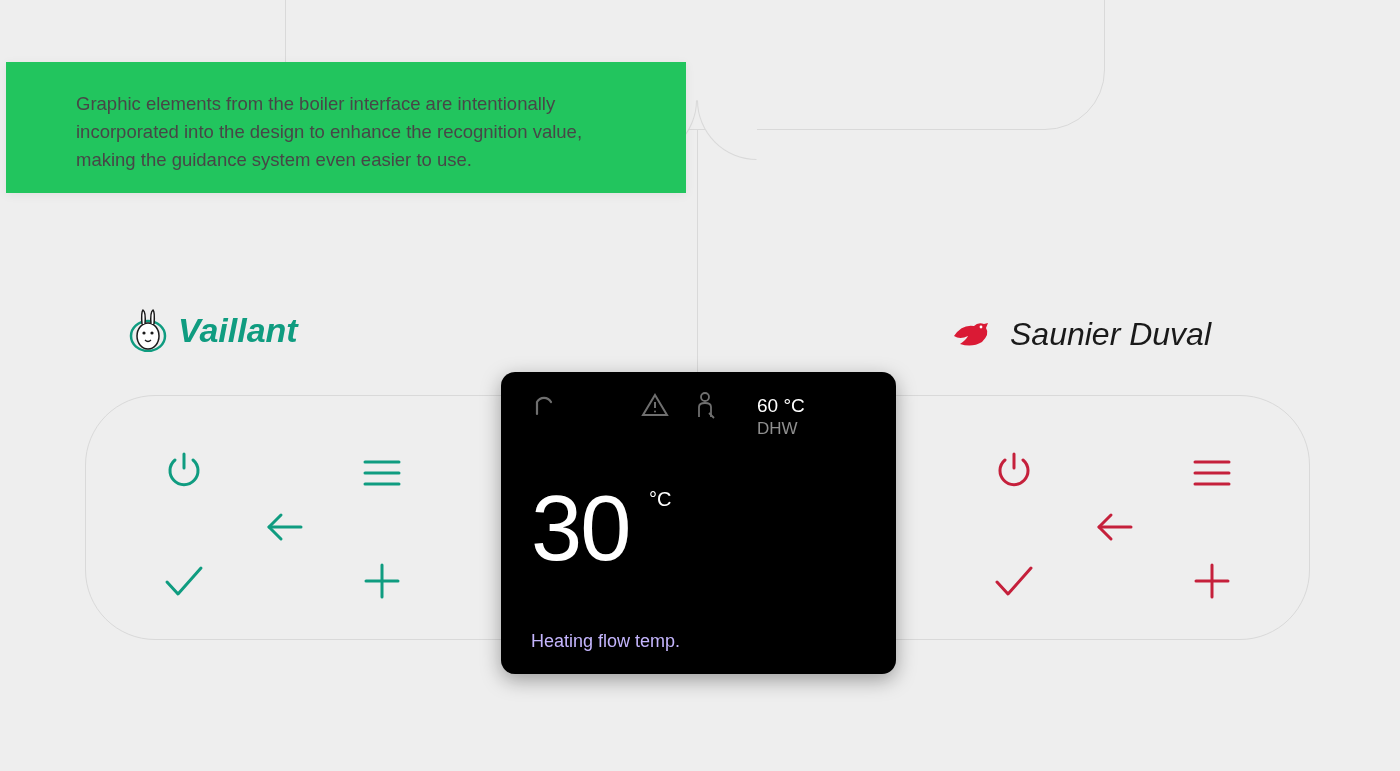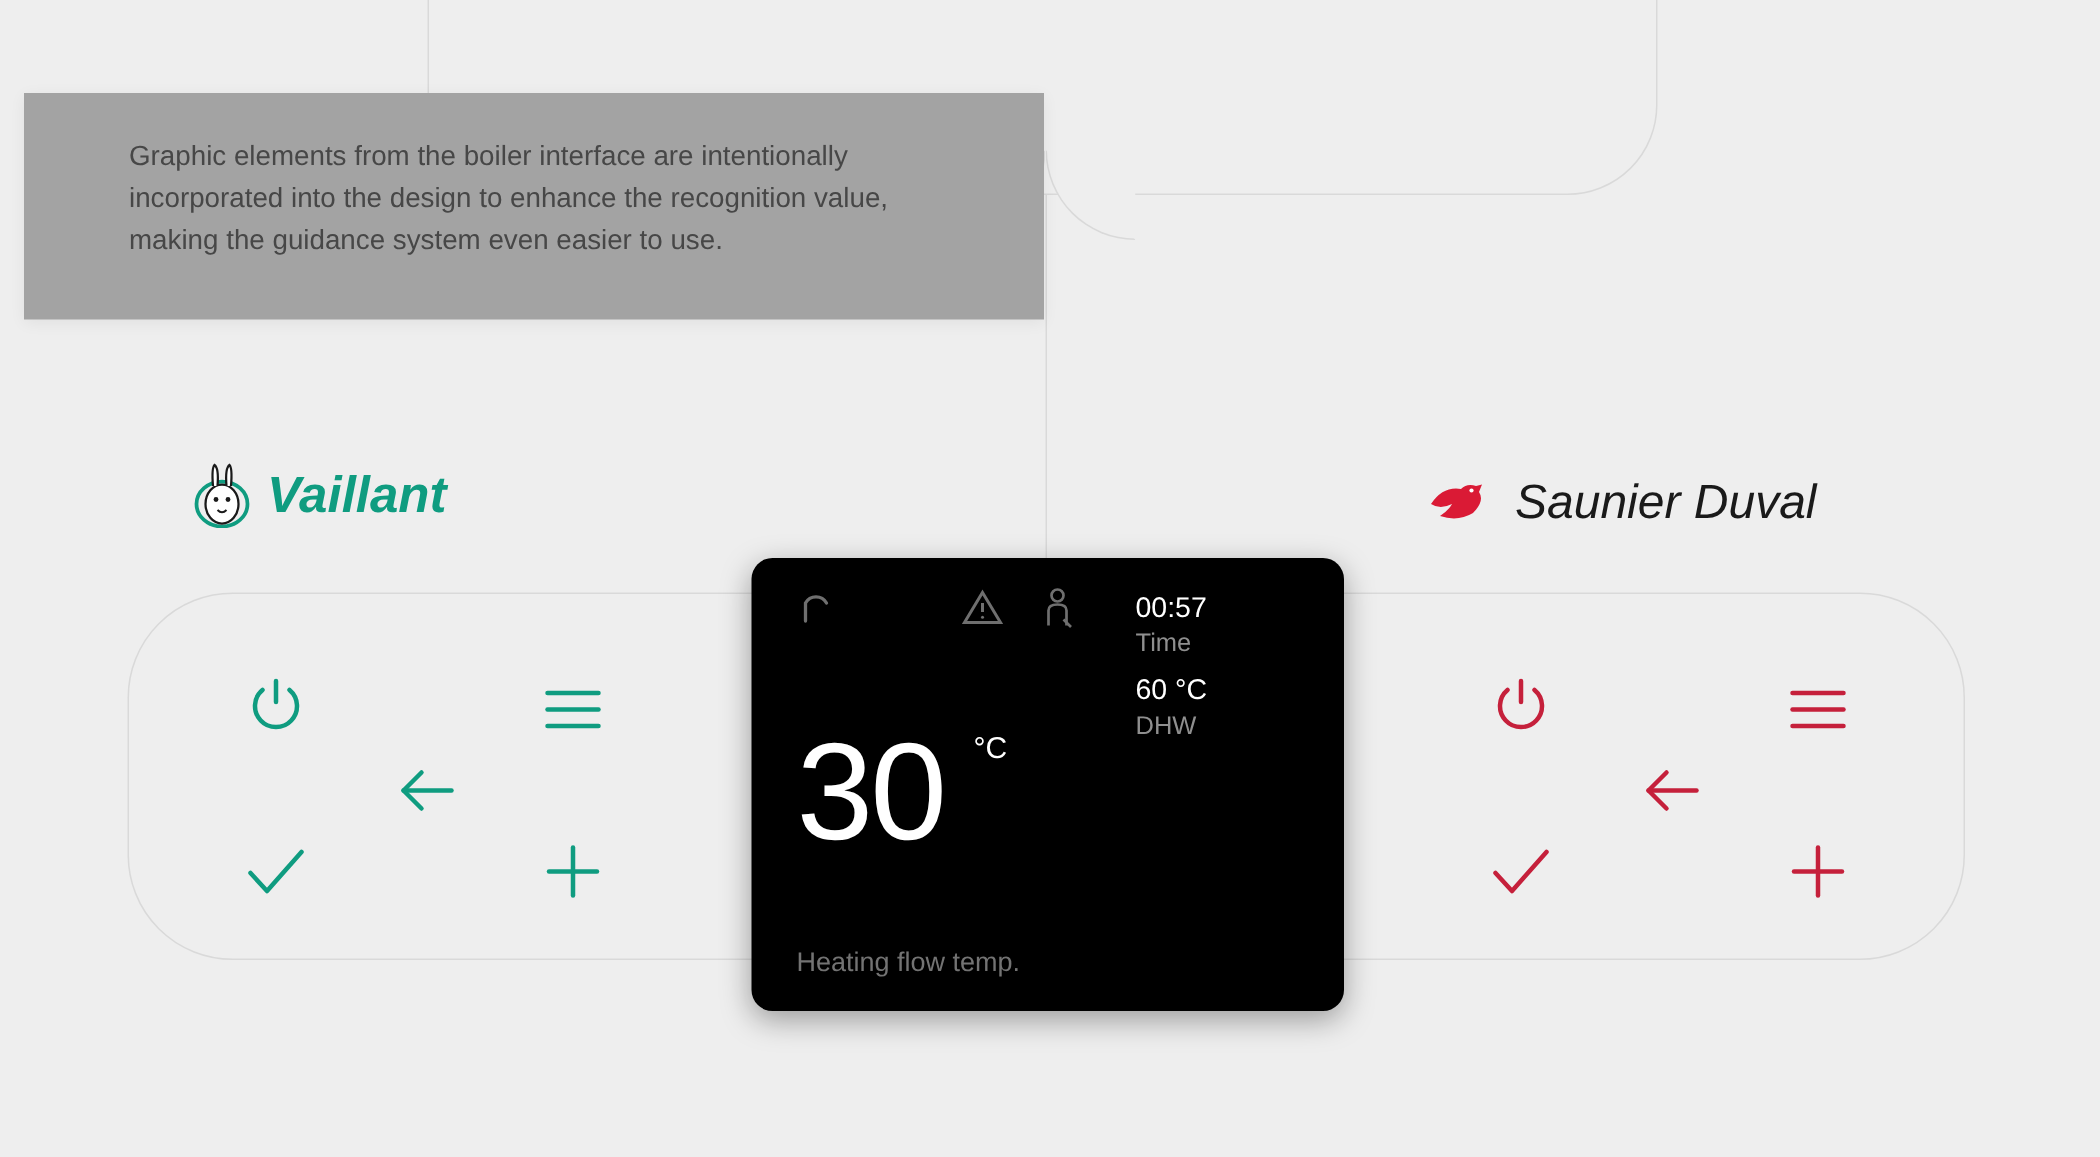--- a/index.html
+++ b/index.html
@@ -42,24 +42,24 @@
     border-radius: 60px;
     background: #eeeeee;
   }
   .connector-curve-left { top: 100px; left: 637px; border-color: transparent #d9d9d9 #d9d9d9 transparent; border-bottom-left-radius:0; border-top-left-radius:0; border-top-right-radius:0;}
   .connector-curve-right{ top: 100px; left: 697px; border-color: transparent transparent #d9d9d9 #d9d9d9; border-bottom-right-radius:0; border-top-left-radius:0; border-top-right-radius:0;}
 
   
   .callout {
     position: absolute;
     top: 62px;
-    left: 16px;
+    left: 6px;
     width: 680px;
-    background: #a3a3a3;
-    padding: 28px 70px 40px 70px;
+    background: #22c55e;
+    padding: 28px 70px 20px 70px;
     box-shadow: 0 2px 10px rgba(0,0,0,0.06);
   }
   .callout p {
     font-size: 18.5px;
     line-height: 1.5;
     color: #474747;
   }
 
   
   .brand {
@@ -145,21 +145,21 @@
     top: 6px;
     left: 118px;
     font-size: 20px;
     color: #ffffff;
   }
   .device-label {
     position: absolute;
     left: 30px;
     bottom: 22px;
     font-size: 18px;
-    color: #737373;
+    color: #c4b5fd;
   }
   .device-side {
     position: absolute;
     right: 24px;
     top: 22px;
     width: 115px;
     display: flex;
     flex-direction: column;
     gap: 10px;
   }
@@ -286,21 +286,17 @@
   </div>
 
   <div class="device-main">
     <span class="device-temp">30</span>
     <span class="device-unit">°C</span>
   </div>
   <div class="device-label">Heating flow temp.</div>
 
   <div class="device-side">
     <div class="side-block">
-      <div class="side-value">00:57</div>
-      <div class="side-label">Time</div>
-    </div>
-    <div class="side-block">
       <div class="side-value">60 °C</div>
       <div class="side-label">DHW</div>
     </div>
   </div>
 </div>
 
 </body></html>

